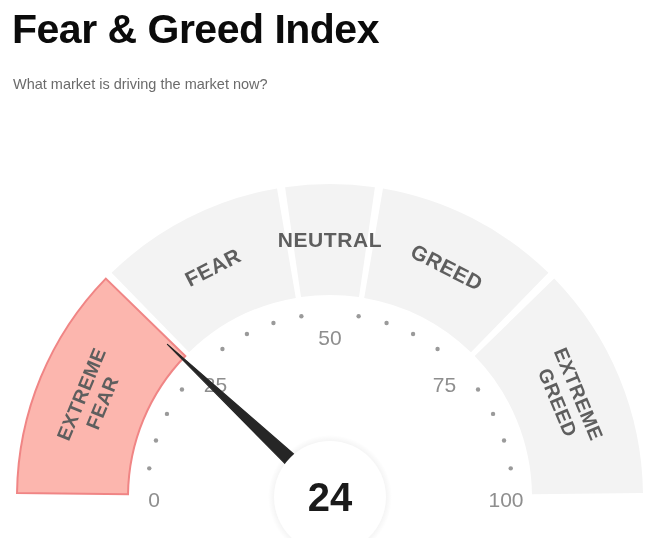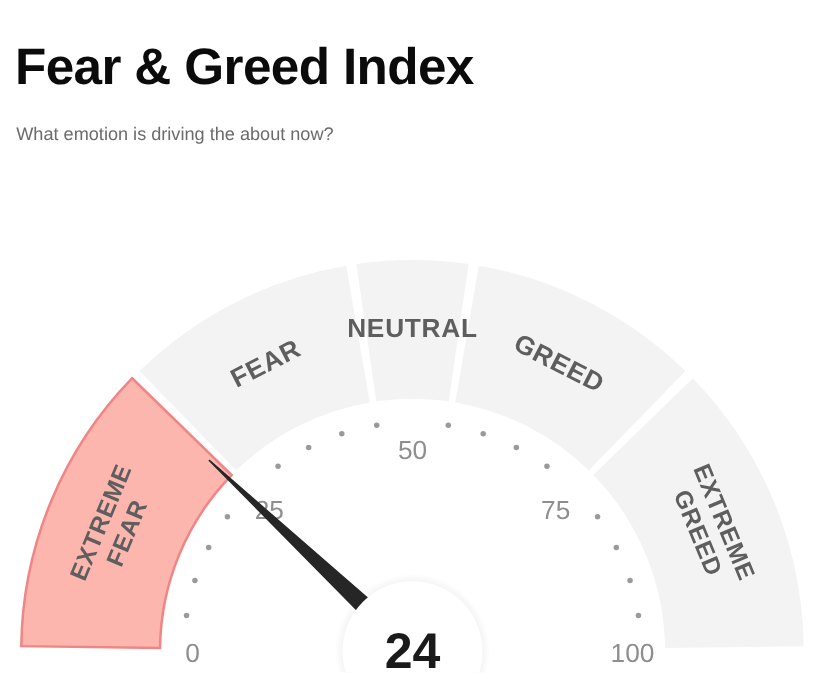--- a/index.html
+++ b/index.html
@@ -1,21 +1,21 @@
 <!DOCTYPE html>
 <html><head>
 <meta charset="utf-8">
 <style>
   html,body{margin:0;padding:0;}
   body{
     width:660px;height:538px;background:#ffffff;overflow:hidden;
     font-family:"Liberation Sans","DejaVu Sans",sans-serif;
     -webkit-font-smoothing:antialiased;
   }
-  #page{position:relative;width:660px;height:430px;margin-top:24px;}
+  #page{position:relative;width:660px;height:430px;}
 
   
   .page-title{
     position:absolute;left:12px;top:4px;
     font-size:41px;line-height:50px;font-weight:bold;
     color:#0b0b0b;letter-spacing:-0.5px;white-space:nowrap;
   }
   .subtitle{
     position:absolute;left:13px;top:75px;
     font-size:14.5px;line-height:18px;color:#6b6b6b;white-space:nowrap;
@@ -46,21 +46,21 @@
     font-family:"Liberation Sans","DejaVu Sans",sans-serif;
     font-size:40px;font-weight:bold;fill:#1a1a1a;
   }
 </style>
 </head>
 <body>
 
 <div id="page">
 
   <div class="page-title">Fear &amp; Greed Index</div>
-  <div class="subtitle">What emotion is driving the about now?</div>
+  <div class="subtitle">What market is driving the market now?</div>
 
   <div class="gauge-wrap">
     <svg class="gauge" viewBox="0 0 660 420">
       <defs>
         <radialGradient id="hubShadow" cx="50%" cy="50%" r="50%">
           <stop offset="72%" stop-color="#000" stop-opacity="0.001"></stop>
           <stop offset="88%" stop-color="#000" stop-opacity="0.05"></stop>
           <stop offset="100%" stop-color="#000" stop-opacity="0"></stop>
         </radialGradient>
       </defs>

